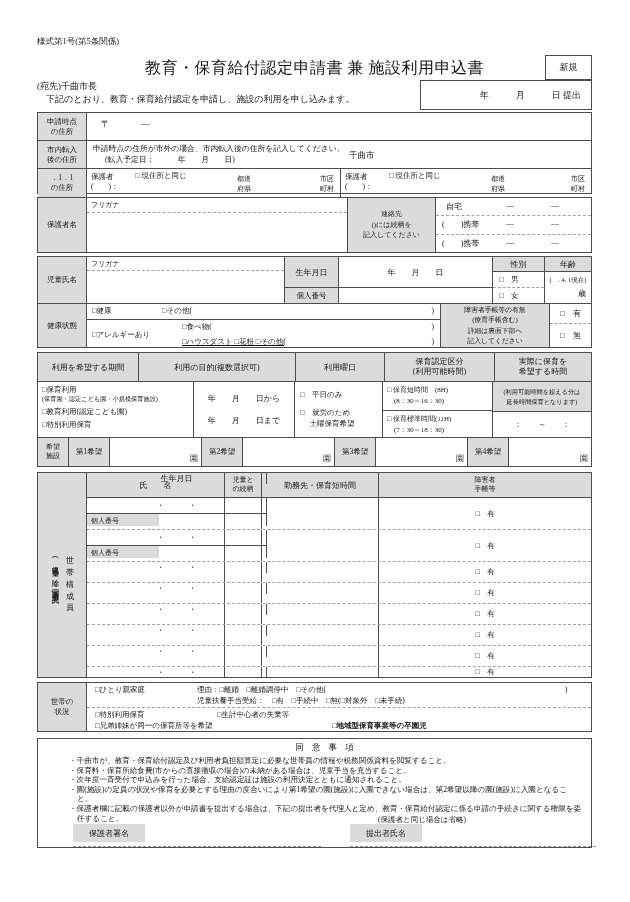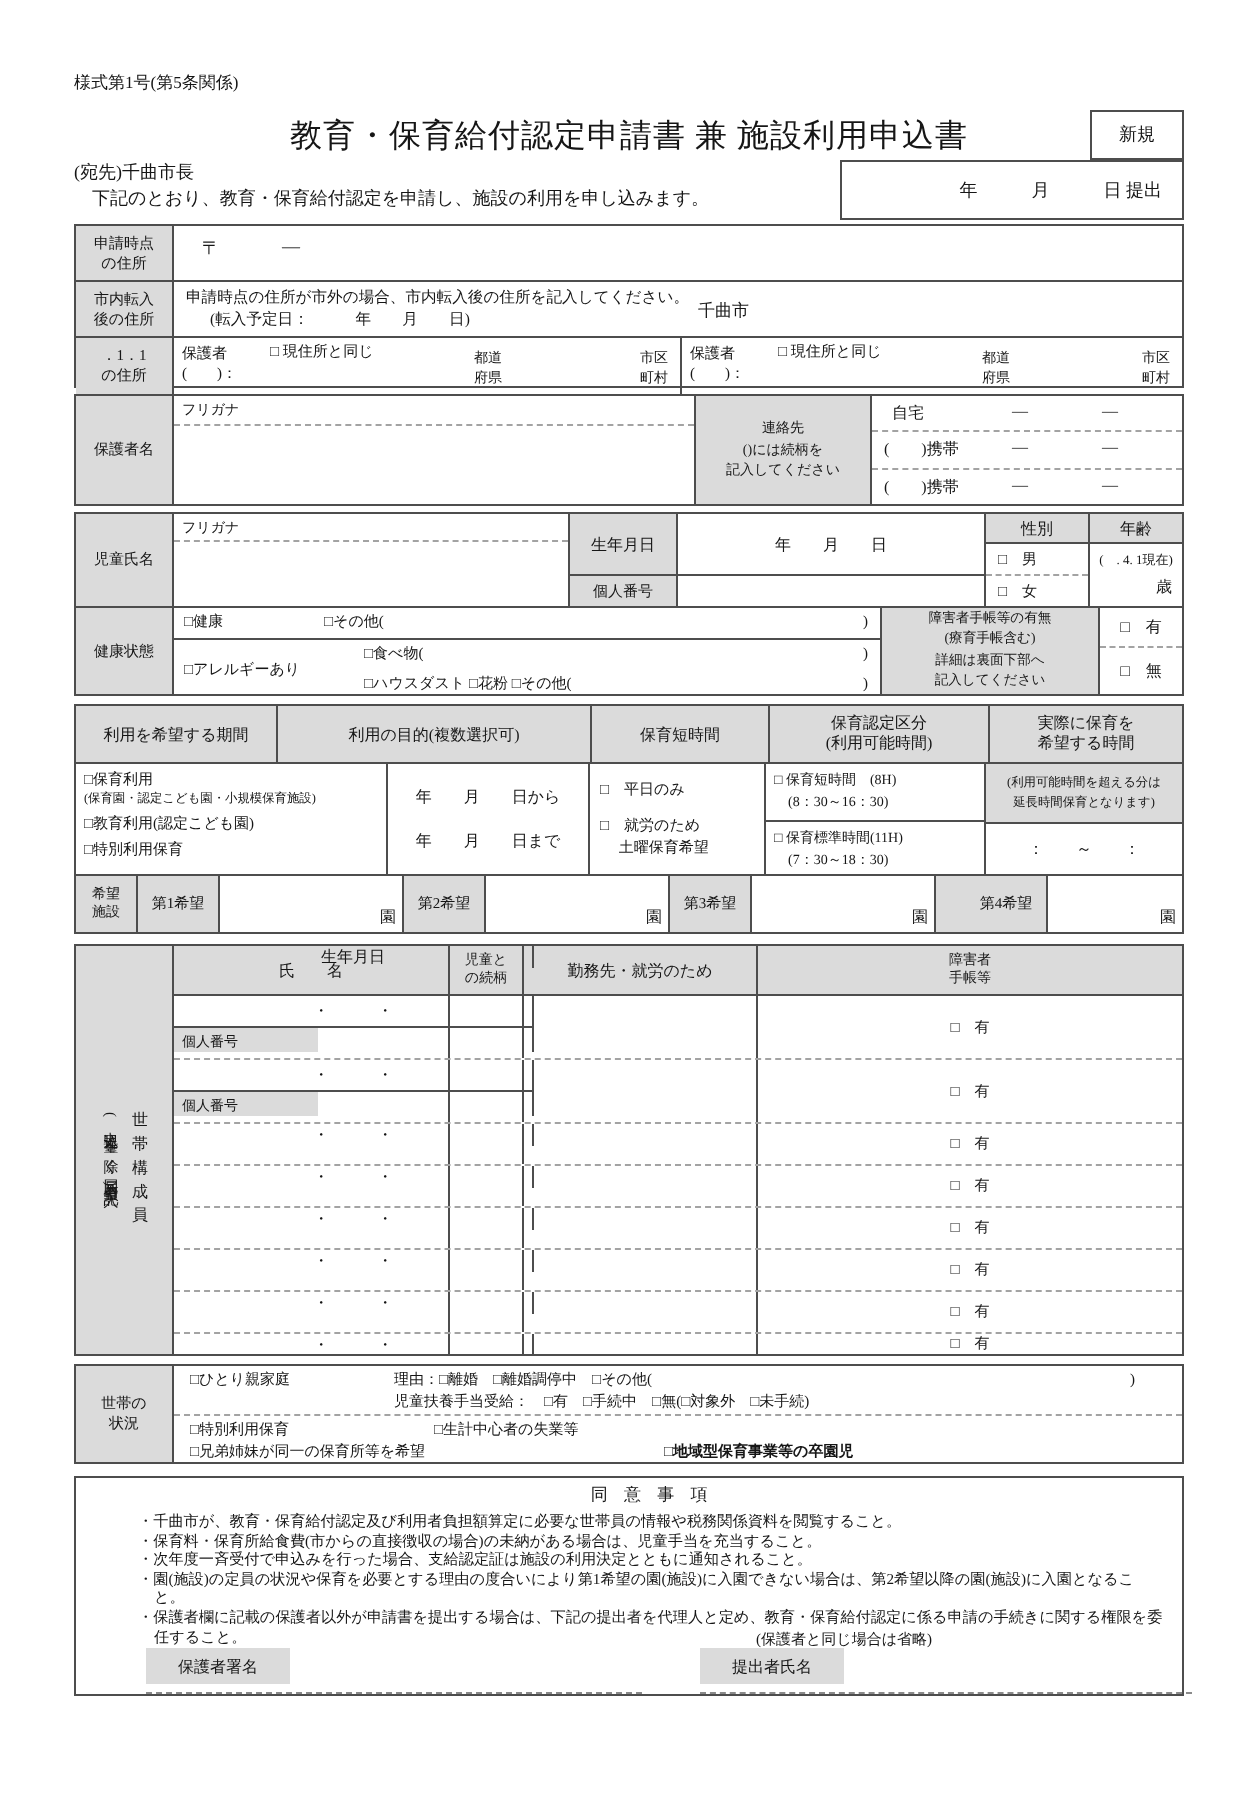--- a/index.html
+++ b/index.html
@@ -141,40 +141,40 @@
       <div class="br col" style="width:353px;">
         <div style="height:15px;position:relative;">
           <span class="b fs75" style="left:5px;top:2px;">□健康</span>
           <span class="b fs75" style="left:75px;top:2px;">□その他(</span>
           <span class="b fs75" style="right:6px;top:2px;">)</span>
         </div>
         <div class="bt" style="flex:1;position:relative;">
           <span class="b fs75" style="left:5px;top:10px;">□アレルギーあり</span>
           <span class="b fs75" style="left:95px;top:2px;">□食べ物(</span>
           <span class="b fs75" style="right:6px;top:2px;">)</span>
-          <span class="b fs75" style="left:95px;top:17px;">□ハウスダスト □花粉 □その他(</span>
+          <span class="b fs75" style="left:95px;top:17px;text-decoration:underline;">□ハウスダスト □花粉 □その他(</span>
           <span class="b fs75" style="right:6px;top:17px;">)</span>
         </div>
       </div>
       <div class="gray br ct pl" style="width:108px;font-size:6.8px;line-height:1.5;">障害者手帳等の有無
 (療育手帳含む)
 詳細は裏面下部へ
 記入してください</div>
       <div class="col" style="flex:1;">
         <div class="bbd ct fs8" style="height:19px;">□　有</div>
         <div class="ct fs8" style="flex:1;">□　無</div>
       </div>
     </div>
   </div>
 
   <div class="tbl col" style="left:37px;top:352px;width:555px;height:86px;">
     <div class="row" style="height:28px;">
       <div class="gray br ct fs8" style="width:100px;">利用を希望する期間</div>
       <div class="gray br ct fs8" style="width:156px;">利用の目的(複数選択可)</div>
-      <div class="gray br ct fs8" style="width:88px;">保育短時間</div>
+      <div class="gray br ct fs8" style="width:88px;">利用曜日</div>
       <div class="gray br ct pl fs8" style="width:109px;line-height:1.3;">保育認定区分
 (利用可能時間)</div>
       <div class="gray ct pl fs8" style="flex:1;line-height:1.3;">実際に保育を
 希望する時間</div>
     </div>
     <div class="row bt" style="flex:1;">
       <div class="br" style="width:156px;padding:3px 0 0 4px;box-sizing:border-box;">
         <div class="fs75">□保育利用</div>
         <div style="font-size:6.2px;">(保育園・認定こども園・小規模保育施設)</div>
         <div class="fs75" style="margin-top:3px;">□教育利用(認定こども園)</div>
@@ -211,38 +211,38 @@
         <span class="b fs8" style="right:3px;bottom:2px;">園</span>
       </div>
     <div class="gray br ct fs75" style="width:40px;">第2希望</div>
     <div class="br" style="width:91px;position:relative;">
         <span class="b fs8" style="right:3px;bottom:2px;">園</span>
       </div>
     <div class="gray br ct fs75" style="width:40px;">第3希望</div>
     <div class="br" style="width:91px;position:relative;">
         <span class="b fs8" style="right:3px;bottom:2px;">園</span>
       </div>
-    <div class="gray br ct fs75" style="width:40px;padding-left:15px;">第4希望</div>
+    <div class="gray br ct fs75" style="width:40px;">第4希望</div>
     <div style="flex:1;position:relative;">
         <span class="b fs8" style="right:3px;bottom:2px;">園</span>
       </div>
   </div>
 
   <div class="tbl row" style="left:37px;top:472px;width:555px;height:206px;">
     <div class="gray br ct" style="width:48px;flex:none;gap:3px;">
       <span class="vert fs75">(申込児童を除く同居者全員記入)</span>
       <span class="vert fs8" style="letter-spacing:5px;">世 帯 構 成 員</span>
     </div>
     <div class="col" style="flex:1;">
       <div class="hrow gray" style="height:24px;border-bottom:1px solid #4d4d4d;">
         <div class="hc n br ct fs8">氏　　名</div>
         <div class="hc r br ct pl fs7" style="line-height:1.3;">児童と
 の続柄</div>
         <div class="hc b br ct fs8">生年月日</div>
-        <div class="hc w br ct fs8">勤務先・就労のため</div>
+        <div class="hc w br ct fs8">勤務先・保育短時間</div>
         <div class="hc d ct pl fs7" style="line-height:1.3;">障害者
 手帳等</div>
       </div>
 
       <div class="hrow tall">
         <div class="hc n br"></div>
         <div class="hc r br"></div>
         <div class="hc b br col">
           <div class="ct fs8" style="height:15px;">・　　　・</div>
           <div class="row bt" style="flex:1;">

